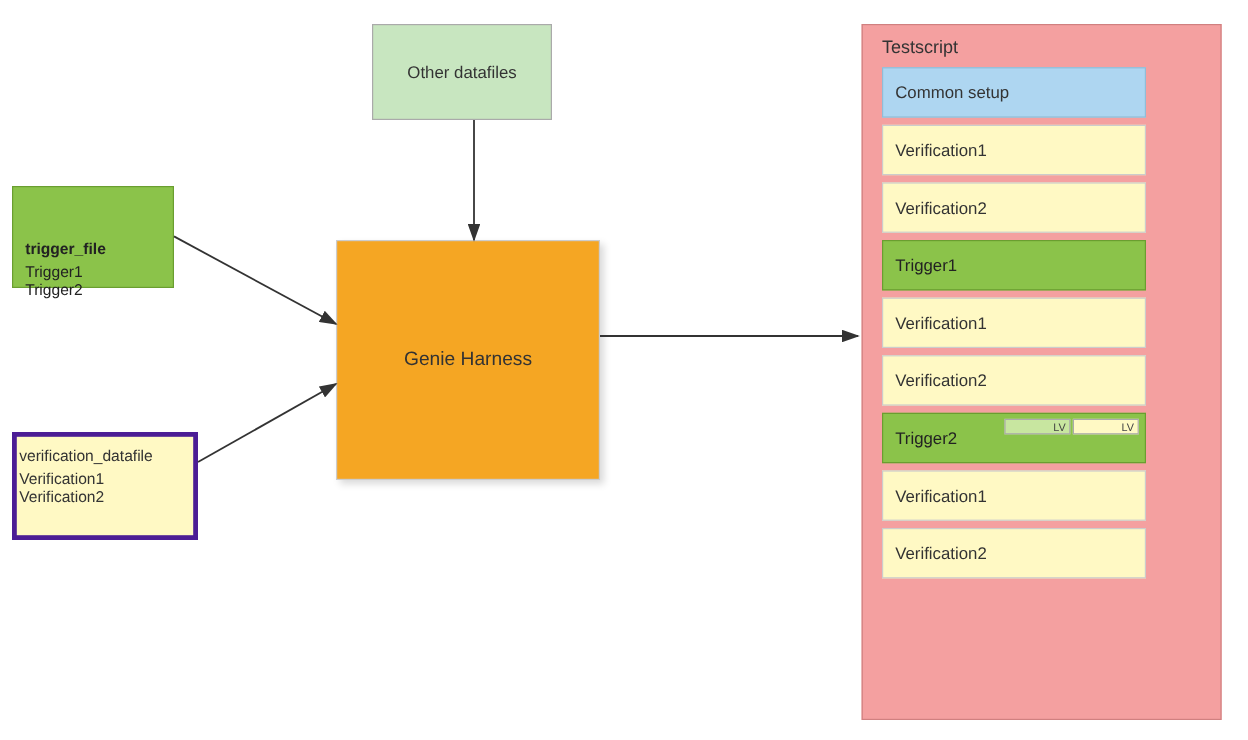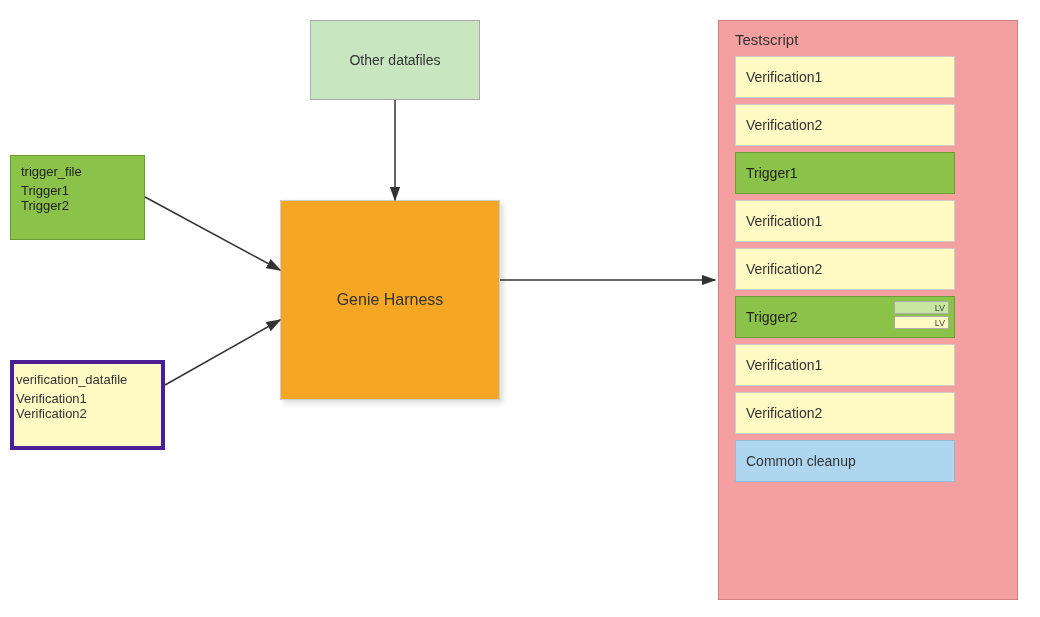--- a/index.html
+++ b/index.html
@@ -16,21 +16,21 @@
       position: relative;
       width: 1040px;
       height: 617px;
     }
 
     
     .other-datafiles {
       position: absolute;
       left: 310px;
       top: 20px;
-      width: 170px;
+      width: 150px;
       height: 80px;
       background: #c8e6c0;
       border: 1px solid #aaa;
       display: flex;
       align-items: center;
       justify-content: center;
       font-size: 14px;
       color: #333;
     }
 
@@ -111,21 +111,20 @@
     .ts-blue { background: #aed6f1; border-color: #90bcd8; }
     .ts-yellow { background: #fff9c4; border-color: #ccc; }
     .ts-green { background: #8bc34a; border-color: #6a9e30; color: #222; }
 
     
     .lv-container {
       position: absolute;
       right: 5px;
       top: 4px;
       display: flex;
-      flex-direction: column;
       gap: 2px;
     }
     .lv-bar {
       width: 55px;
       height: 13px;
       display: flex;
       align-items: center;
       justify-content: flex-end;
       padding-right: 3px;
       font-size: 9px;
@@ -148,38 +147,41 @@
 </head>
 <body>
 
 <div class="diagram-container">
 
   <div class="other-datafiles">
     <span>Other datafiles</span>
   </div>
 
   <div class="trigger-file">
-    <div style="font-weight:normal;margin-bottom:4px;">trigger_file</div>
+    <div style="font-weight:bold;margin-bottom:4px;margin-top:36px;">trigger_file</div>
     <div>Trigger1</div>
     <div>Trigger2</div>
   </div>
 
   <div class="verification-datafile">
     <div style="font-weight:normal;margin-bottom:4px;">verification_datafile</div>
     <div>Verification1</div>
     <div>Verification2</div>
   </div>
 
   <div class="genie-harness">
     <span>Genie Harness</span>
   </div>
 
   <div class="testscript-panel">
     <div class="testscript-title">Testscript</div>
 
+    <div class="ts-item ts-blue">
+      <span>Common setup</span>
+    </div>
 
     <div class="ts-item ts-yellow">
       <span>Verification1</span>
     </div>
 
     <div class="ts-item ts-yellow">
       <span>Verification2</span>
     </div>
 
     <div class="ts-item ts-green">
@@ -207,23 +209,20 @@
     </div>
 
     <div class="ts-item ts-yellow">
       <span>Verification1</span>
     </div>
 
     <div class="ts-item ts-yellow">
       <span>Verification2</span>
     </div>
 
-    <div class="ts-item ts-blue">
-      <span>Common cleanup</span>
-    </div>
   </div>
 
   <svg class="arrows-svg">
     <defs>
       <marker id="arrowhead" markerWidth="10" markerHeight="7" refX="9" refY="3.5" orient="auto">
         <polygon points="0 0, 10 3.5, 0 7" fill="#333"></polygon>
       </marker>
     </defs>
 
     <line x1="395" y1="100" x2="395" y2="200" stroke="#333" stroke-width="1.5" marker-end="url(#arrowhead)"></line>

